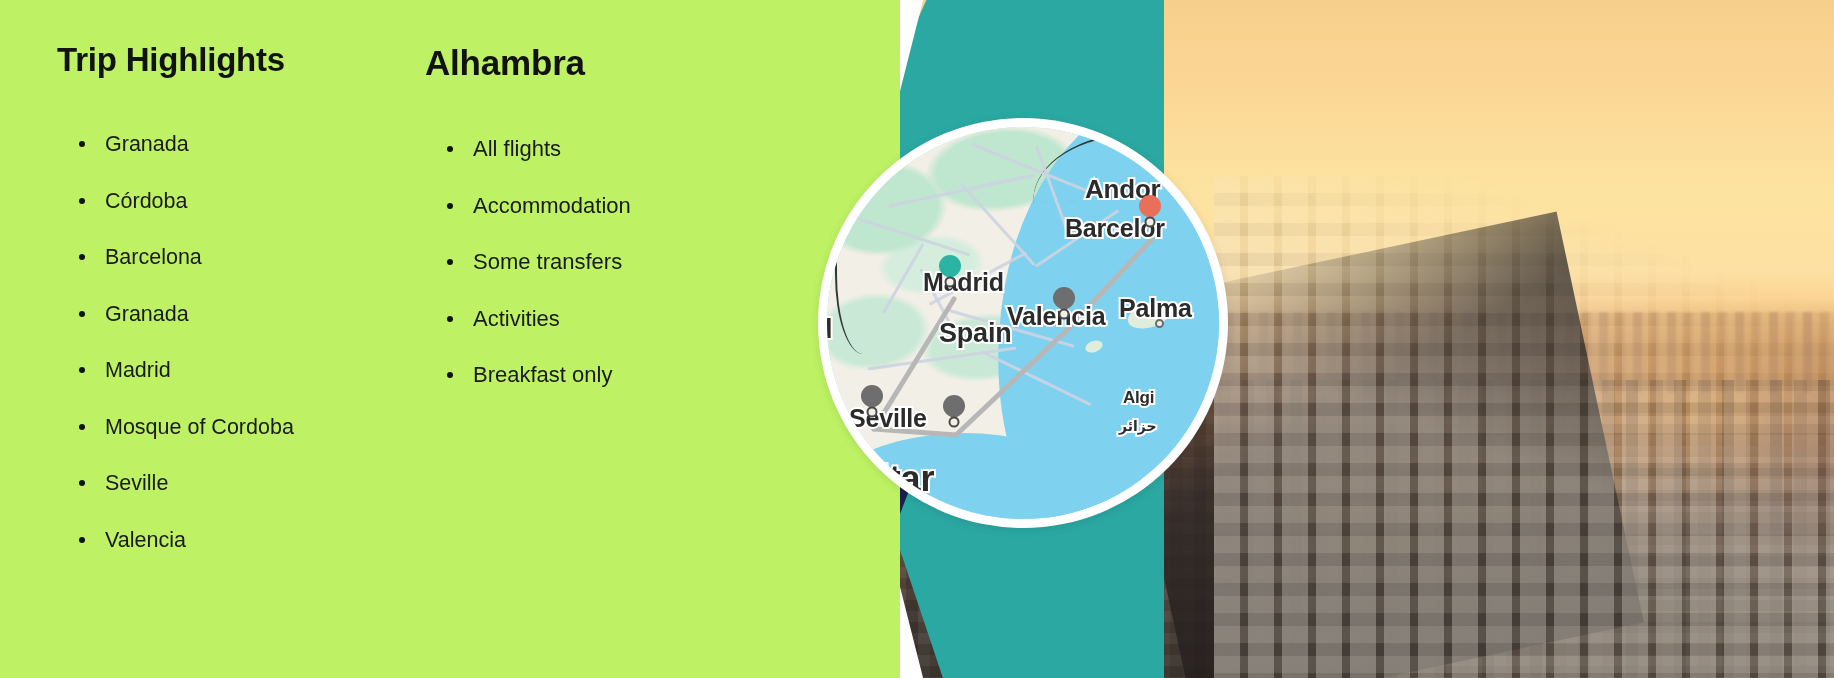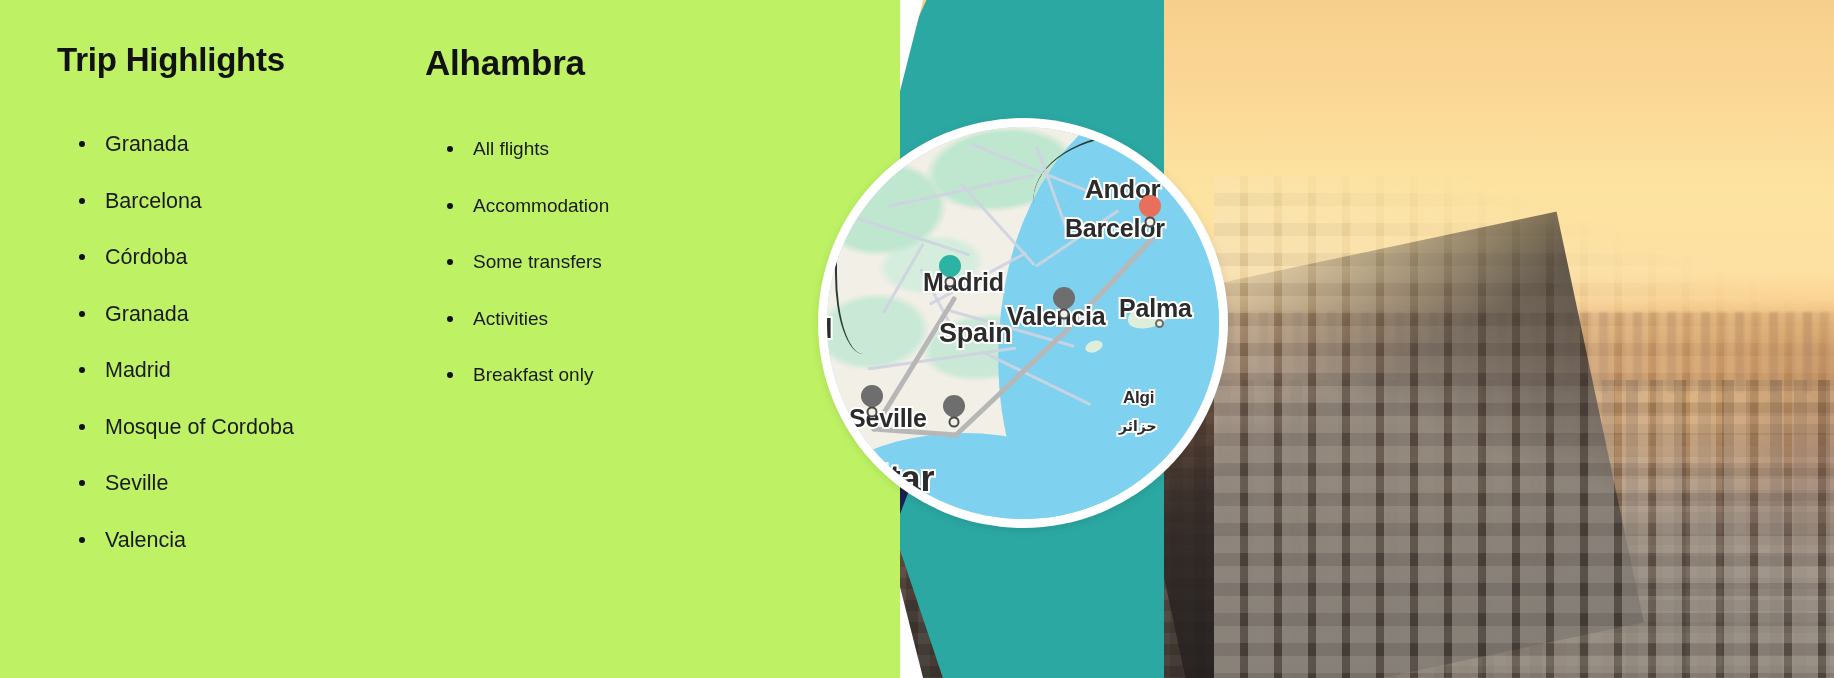--- a/index.html
+++ b/index.html
@@ -34,21 +34,21 @@
   ul.bullets li .bullet{
     position:absolute; left:0; top:50%; width:6px; height:6px;
     background:#111; border-radius:50%; transform:translateY(-50%);
   }
   ul.bullets li .txt{ display:inline-block; padding-left:26px; }
 
   .col-highlights ul.bullets{ margin-top:37px; margin-left:22px; }
   .col-highlights ul.bullets li{ font-size:21.5px; height:56.5px; line-height:56.5px; }
 
   .col-included ul.bullets{ margin-top:38px; margin-left:22px; }
-  .col-included ul.bullets li{ font-size:19px; height:56.5px; line-height:56.5px; }
+  .col-included ul.bullets li{ font-size:22px; height:56.5px; line-height:56.5px; }
 
   
   .banner{
     position:absolute; right:0; top:0; width:1000px; height:678px;
     overflow:hidden; z-index:1;
   }
 
   
   .photo{
     position:absolute; inset:0;
@@ -371,22 +371,22 @@
     <div class="city-dot" style="left:328px; top:192px;"></div>
   </div>
 </div>
 
 <div class="content">
 
   <div class="col col-highlights">
     <h2 class="heading">Trip Highlights</h2>
     <ul class="bullets">
       <li><span class="bullet"></span><span class="txt">Granada</span></li>
+      <li><span class="bullet"></span><span class="txt">Córdoba</span></li>
       <li><span class="bullet"></span><span class="txt">Barcelona</span></li>
-      <li><span class="bullet"></span><span class="txt">Córdoba</span></li>
       <li><span class="bullet"></span><span class="txt">Granada</span></li>
       <li><span class="bullet"></span><span class="txt">Madrid</span></li>
       <li><span class="bullet"></span><span class="txt">Mosque of Cordoba</span></li>
       <li><span class="bullet"></span><span class="txt">Seville</span></li>
       <li><span class="bullet"></span><span class="txt">Valencia</span></li>
     </ul>
   </div>
 
   <div class="col col-included">
     <h2 class="heading">Alhambra</h2>

